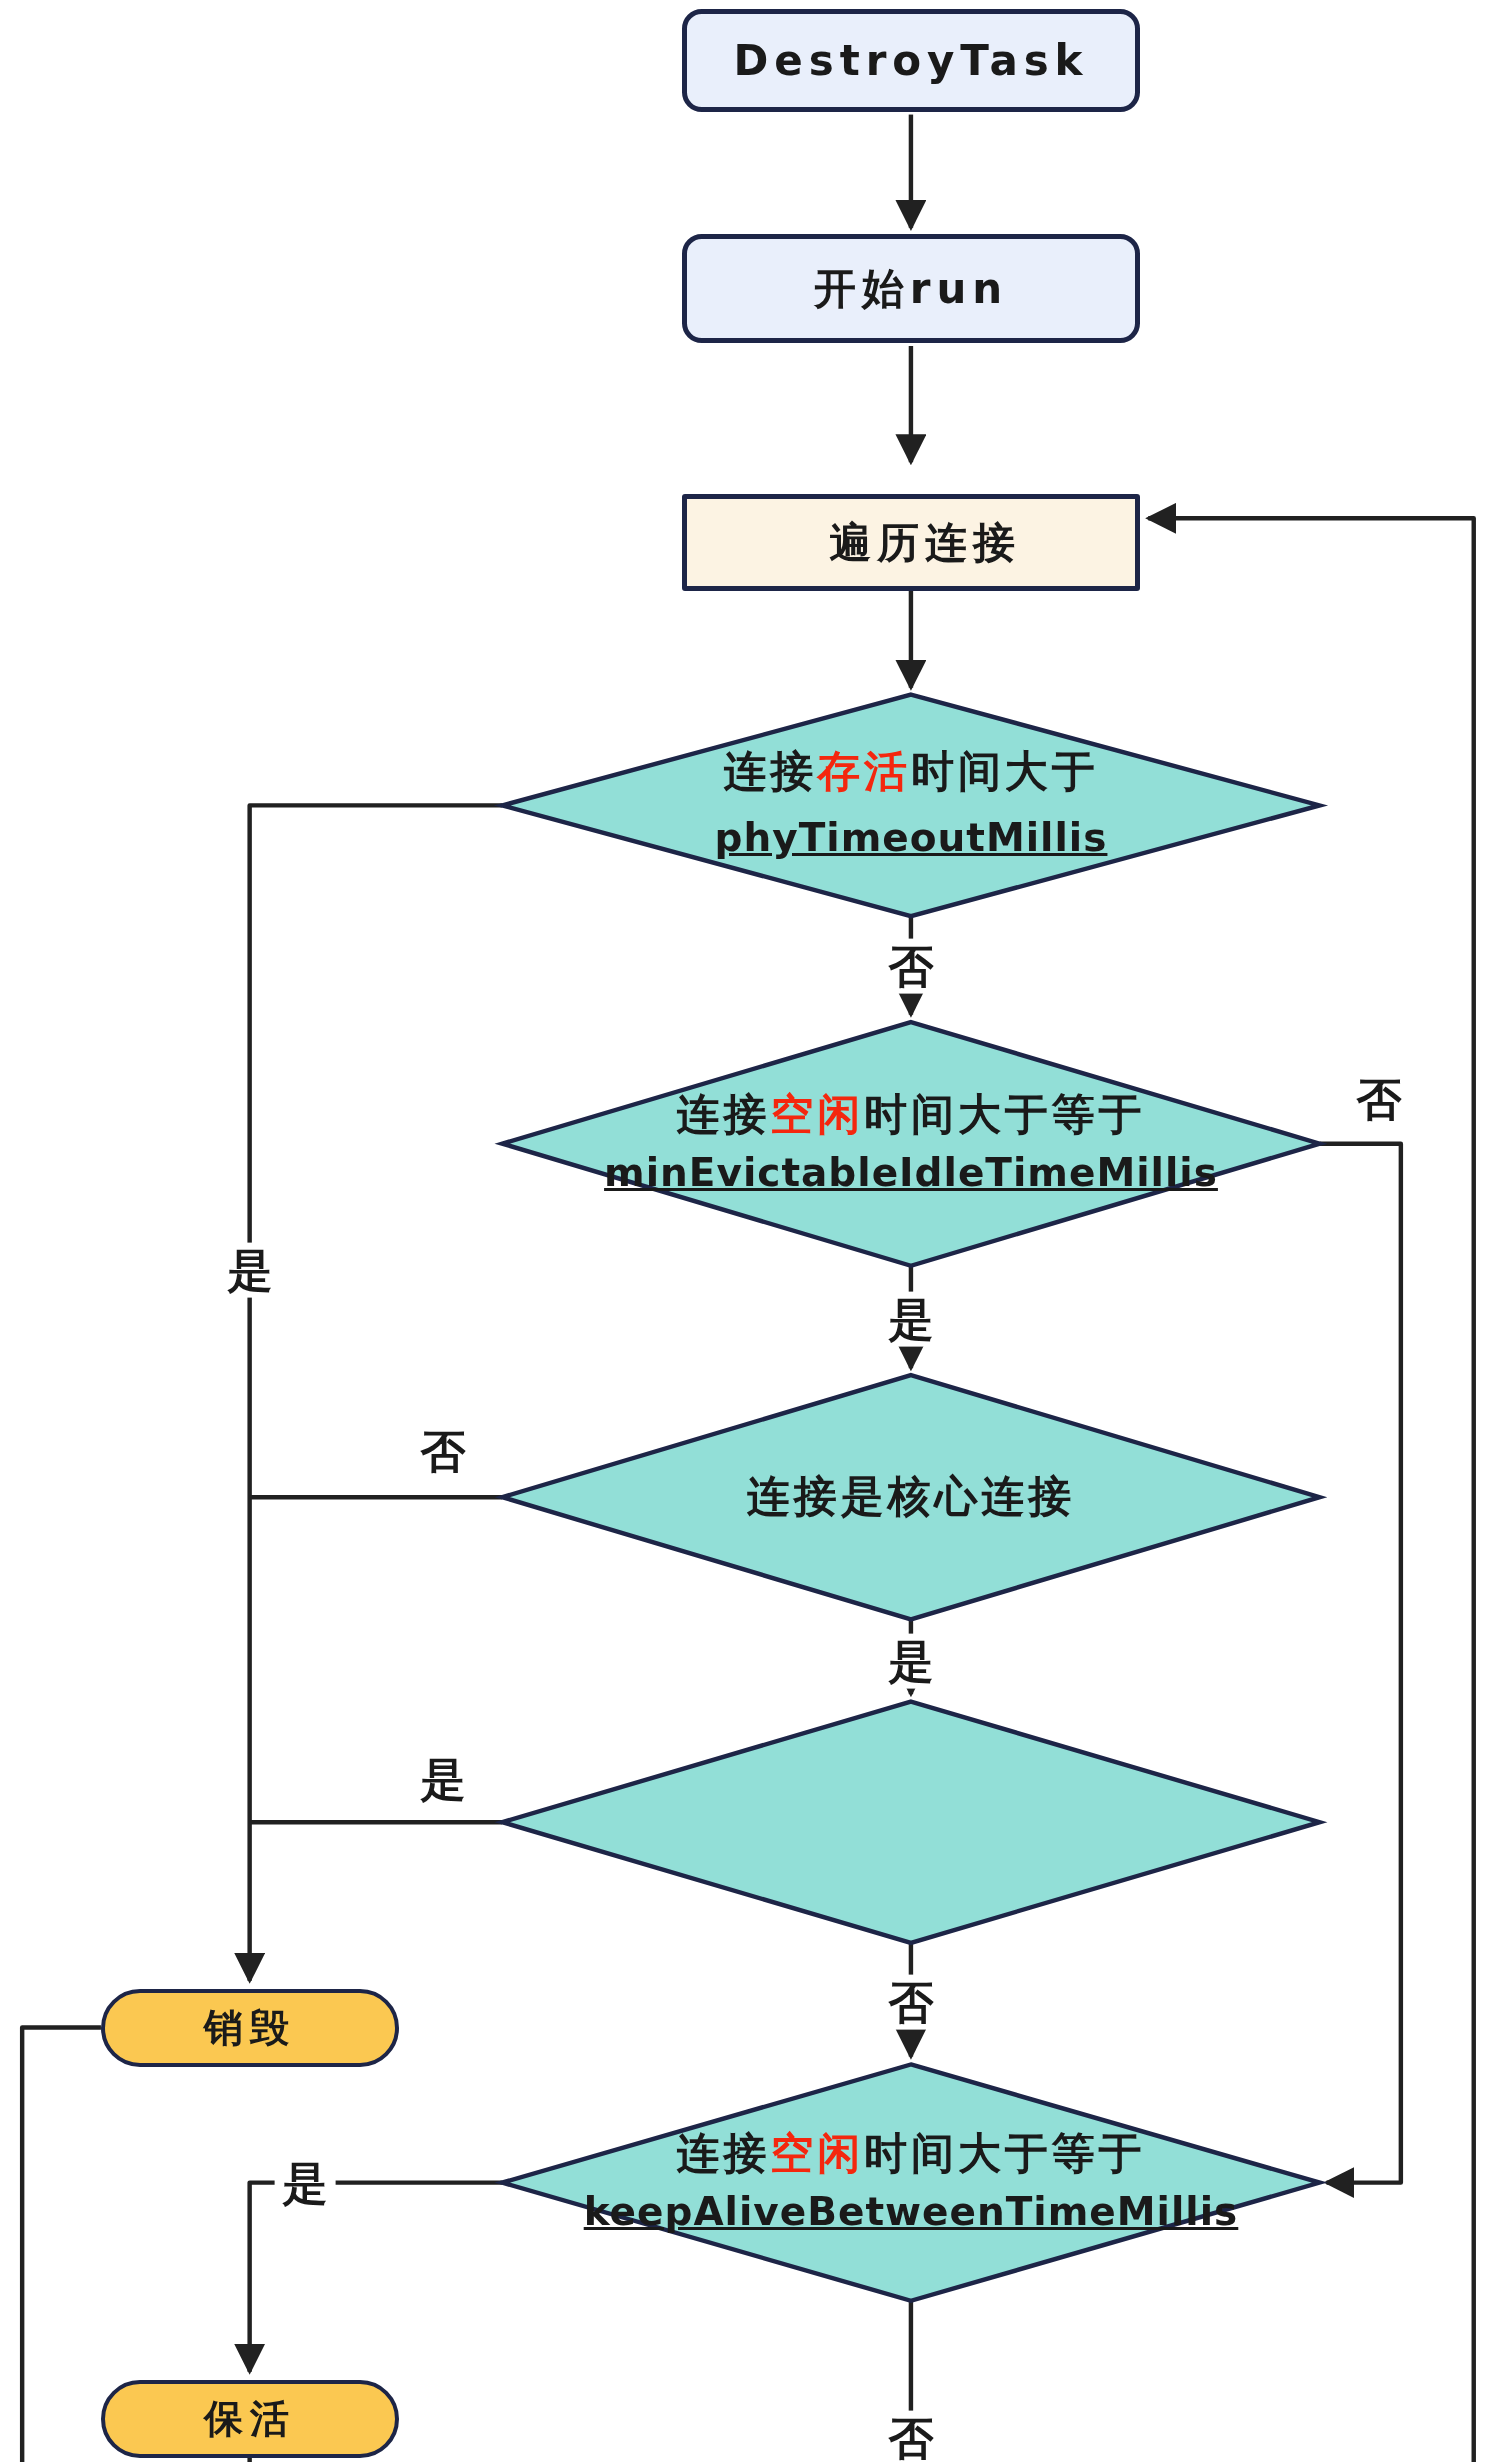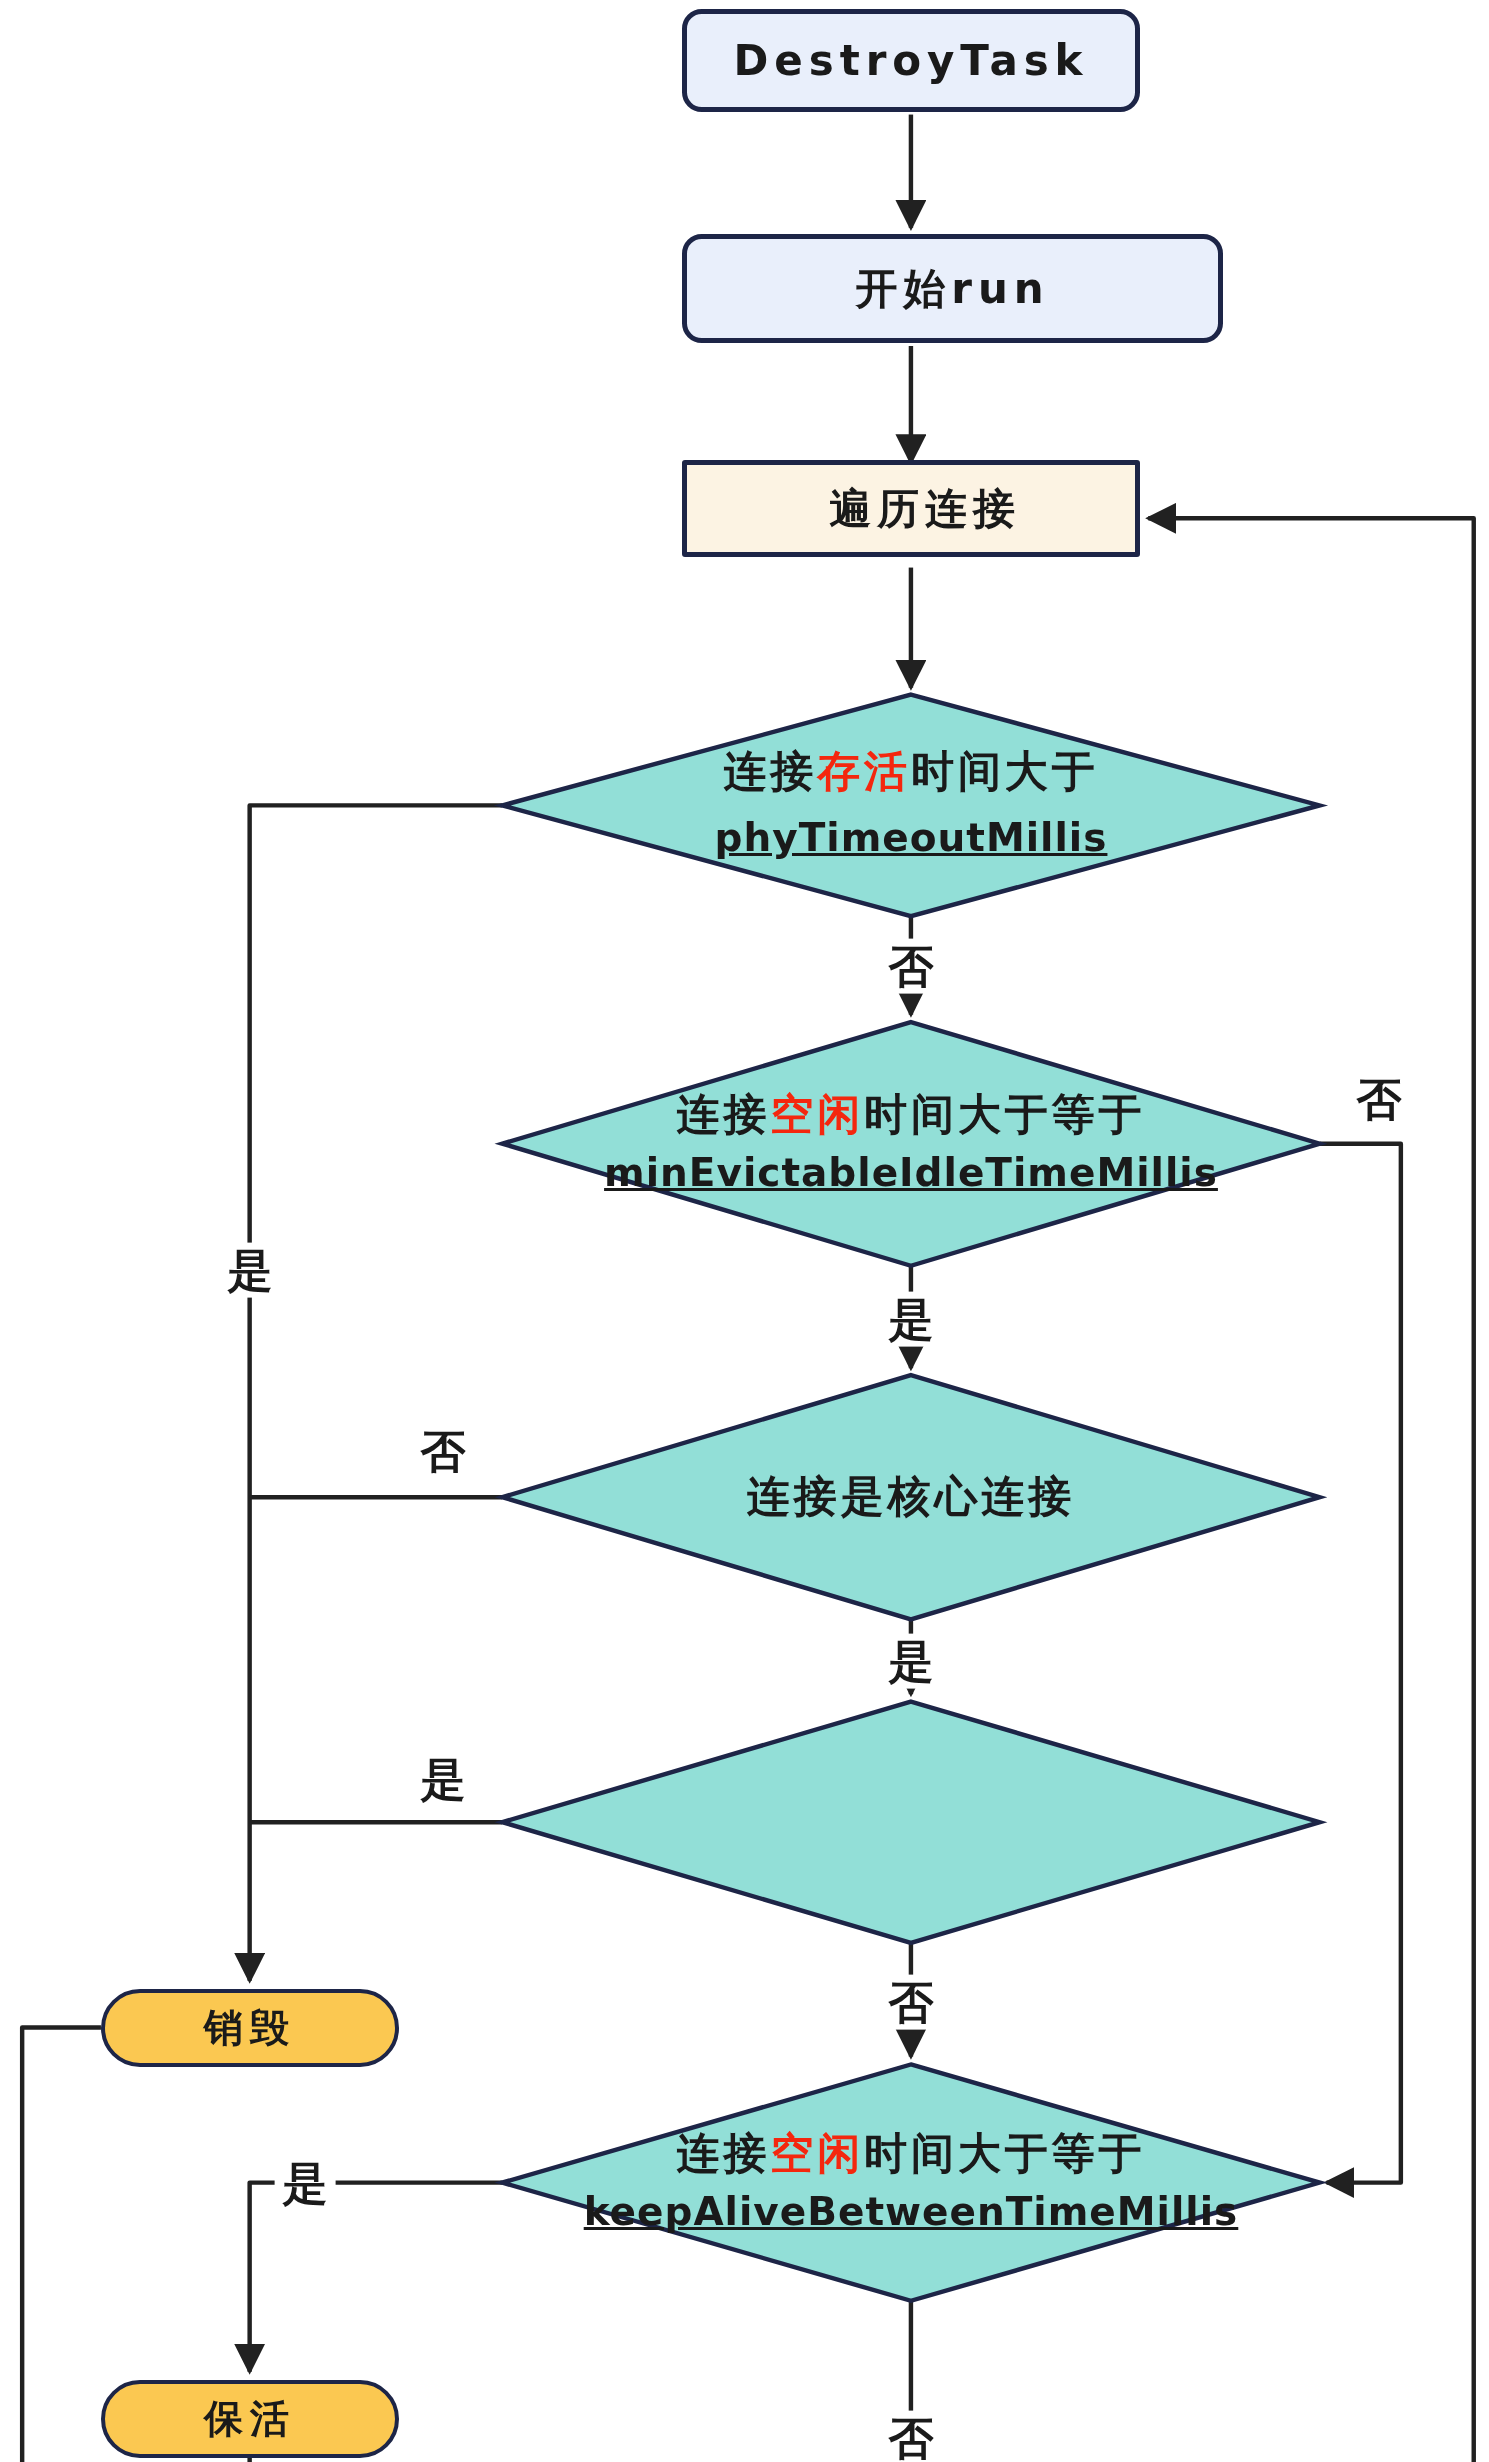--- a/index.html
+++ b/index.html
@@ -99,25 +99,25 @@
     <polygon class="diamond" points="1850,2792 2680,3040 1850,3288 1020,3040"></polygon>
     <polygon class="diamond" points="1850,3455 2680,3700 1850,3945 1020,3700"></polygon>
     <polygon class="diamond" points="1850,4192 2680,4432 1850,4672 1020,4432"></polygon>
     <polygon class="diamond" points="1850,5243 2680,5480 1850,5717 1020,5480"></polygon>
   </svg>
 
   <div class="node-rect blue" style="left:682px;top:8.9px;width:458px;height:103px;">
       <span>DestroyTask</span>
     </div>
 
-  <div class="node-rect blue" style="left:682px;top:234px;width:541px;height:109px;">
+  <div class="node-rect blue" style="left:682px;top:234px;width:458px;height:109px;">
       <span>开始run</span>
     </div>
 
-  <div class="node-rect cream" style="left:682px;top:460px;width:458px;height:97px;padding-left:28px;">
+  <div class="node-rect cream" style="left:682px;top:494px;width:458px;height:97px;padding-left:28px;">
       <span>遍历连接</span>
     </div>
 
   <div class="pill" style="left:101px;top:1989px;width:298px;height:78px;">
       <span>销毁</span>
     </div>
 
   <div class="pill" style="left:101px;top:2380px;width:298px;height:78px;">
       <span>保活</span>
     </div>

